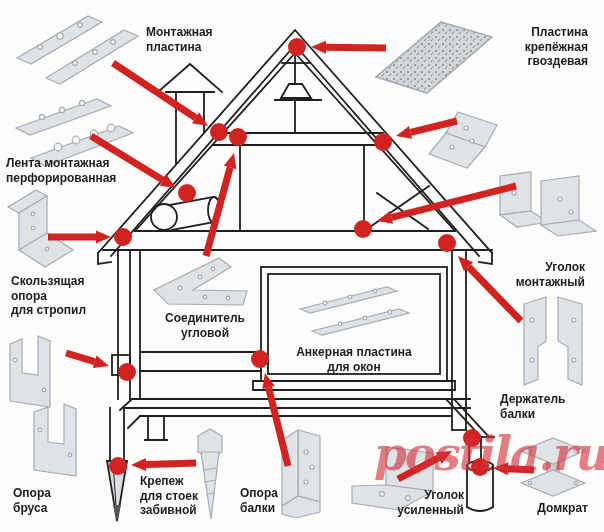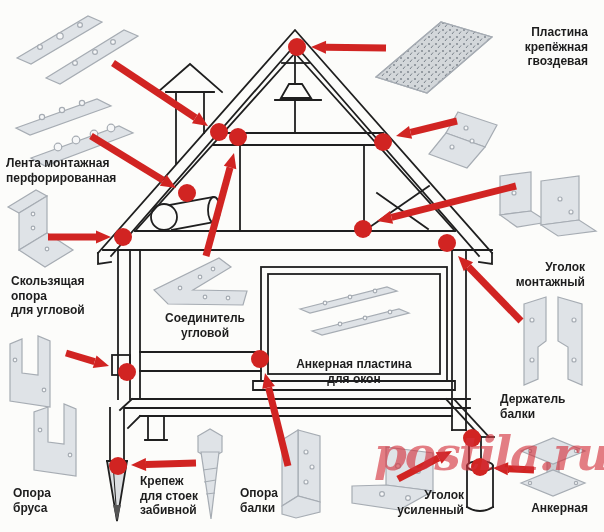--- a/index.html
+++ b/index.html
@@ -13,21 +13,21 @@
     font:bold 12px/1.22 "Liberation Sans",sans-serif;
     color:#1d1d1d;white-space:pre-line;letter-spacing:0;
   }
   #L-montazhnaya_plastina{left:146px;top:25px;width:95px;}
   #L-plastina_gvozdevaya{left:496px;top:25px;width:92px;text-align:right;}
   #L-lenta_montazhnaya{left:6px;top:156px;width:132px;}
   #L-krepezhny_ugol_135{left:492px;top:106px;width:94px;text-align:right;}
   #L-skolzyashchaya_opora{left:11px;top:274px;width:92px;}
   #L-ugolok_montazhny{left:491px;top:260px;width:94px;text-align:right;}
   #L-soedinitel_uglovoy{left:158px;top:311px;width:94px;text-align:center;}
-  #L-ankernaya_plastina{left:288px;top:357px;width:132px;text-align:center;}
+  #L-ankernaya_plastina{left:288px;top:345px;width:132px;text-align:center;}
   #L-derzhatel_balki{left:500px;top:392px;width:90px;text-align:left;}
   #L-opora_brusa{left:13px;top:486px;width:70px;}
   #L-krepezh_stoek{left:140px;top:474px;width:82px;}
   #L-opora_balki{left:240px;top:486px;width:62px;}
   #L-ugolok_usilenny{left:386px;top:488px;width:78px;text-align:right;}
   #L-domkrat{left:522px;top:501px;width:66px;text-align:right;}
   #wm{
     position:absolute;left:374px;top:430px;width:240px;
     font:italic 700 47px/1 "DejaVu Serif",serif;
     letter-spacing:-2px;opacity:.62;pointer-events:none;
@@ -256,46 +256,48 @@
         <polygon points="219,258 231,267 193,290 247,291 243,305 168,304 154,290"></polygon>
         <circle cx="180" cy="288" r="1.8" fill="#f6f7f8"></circle>
           <circle cx="200" cy="277" r="1.8" fill="#f6f7f8"></circle>
           <circle cx="213" cy="269" r="1.8" fill="#f6f7f8"></circle>
         <circle cx="205" cy="297" r="1.8" fill="#f6f7f8"></circle>
           <circle cx="228" cy="298" r="1.8" fill="#f6f7f8"></circle>
       </g>
     </g>
   </svg>
 
+  <div class="lbl" id="L-montazhnaya_plastina">Монтажная
+пластина</div>
   <div class="lbl" id="L-plastina_gvozdevaya">Пластина
 крепёжная
 гвоздевая</div>
   <div class="lbl" id="L-lenta_montazhnaya">Лента монтажная
 перфорированная</div>
   <div class="lbl" id="L-skolzyashchaya_opora">Скользящая
 опора
-для угловой</div>
+для стропил</div>
   <div class="lbl" id="L-ugolok_montazhny">Уголок
 монтажный</div>
   <div class="lbl" id="L-soedinitel_uglovoy">Соединитель
 угловой</div>
   <div class="lbl" id="L-ankernaya_plastina">Анкерная пластина
 для окон</div>
   <div class="lbl" id="L-derzhatel_balki">Держатель
 балки</div>
   <div class="lbl" id="L-opora_brusa">Опора
 бруса</div>
   <div class="lbl" id="L-krepezh_stoek">Крепеж
 для стоек
 забивной</div>
   <div class="lbl" id="L-opora_balki">Опора
 балки</div>
   <div class="lbl" id="L-ugolok_usilenny">Уголок
 усиленный</div>
-  <div class="lbl" id="L-domkrat">Анкерная</div>
+  <div class="lbl" id="L-domkrat">Домкрат</div>
 
   <svg id="annot" width="604" height="532" viewBox="0 0 604 532">
       <line x1="113" y1="63" x2="195.49903805456012" y2="117.70988839407671" stroke="#d12422" stroke-width="7"></line>
       <polygon points="208,126 191.90665635866003,123.12697190376733 199.0914197504602,112.2928048843861" fill="#d12422"></polygon>
       <circle cx="219" cy="132" r="9" fill="#d12422"></circle>
       <line x1="386" y1="48" x2="325.9986668444181" y2="47.19998222459224" stroke="#d12422" stroke-width="7"></line>
       <polygon points="311,47 326.0853258084081,40.70055992534439 325.9120078804281,53.69940452384009" fill="#d12422"></polygon>
       <circle cx="297" cy="47" r="9" fill="#d12422"></circle>
       <line x1="91" y1="136" x2="163.20449504221952" y2="180.17216167288726" stroke="#d12422" stroke-width="7"></line>
       <polygon points="176,188 159.81243176713733,185.71688048792547 166.5965583173017,174.62744285784905" fill="#d12422"></polygon>

